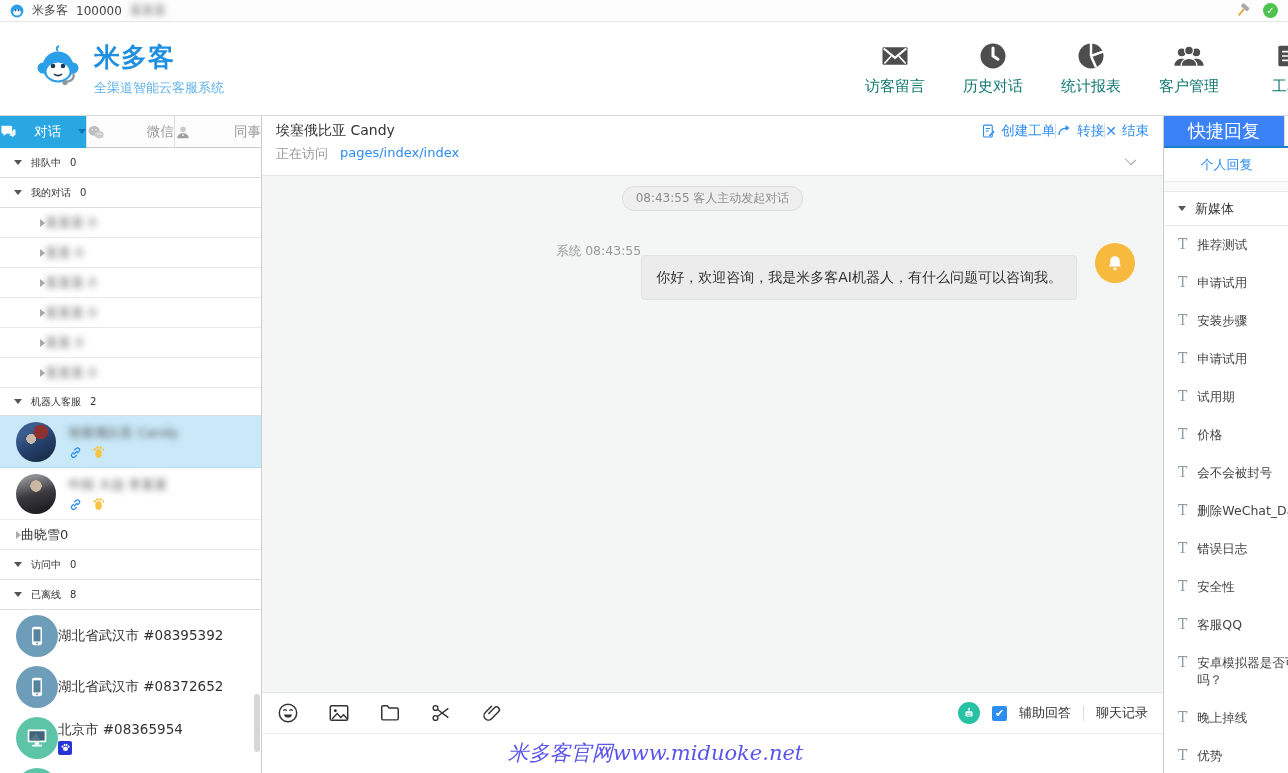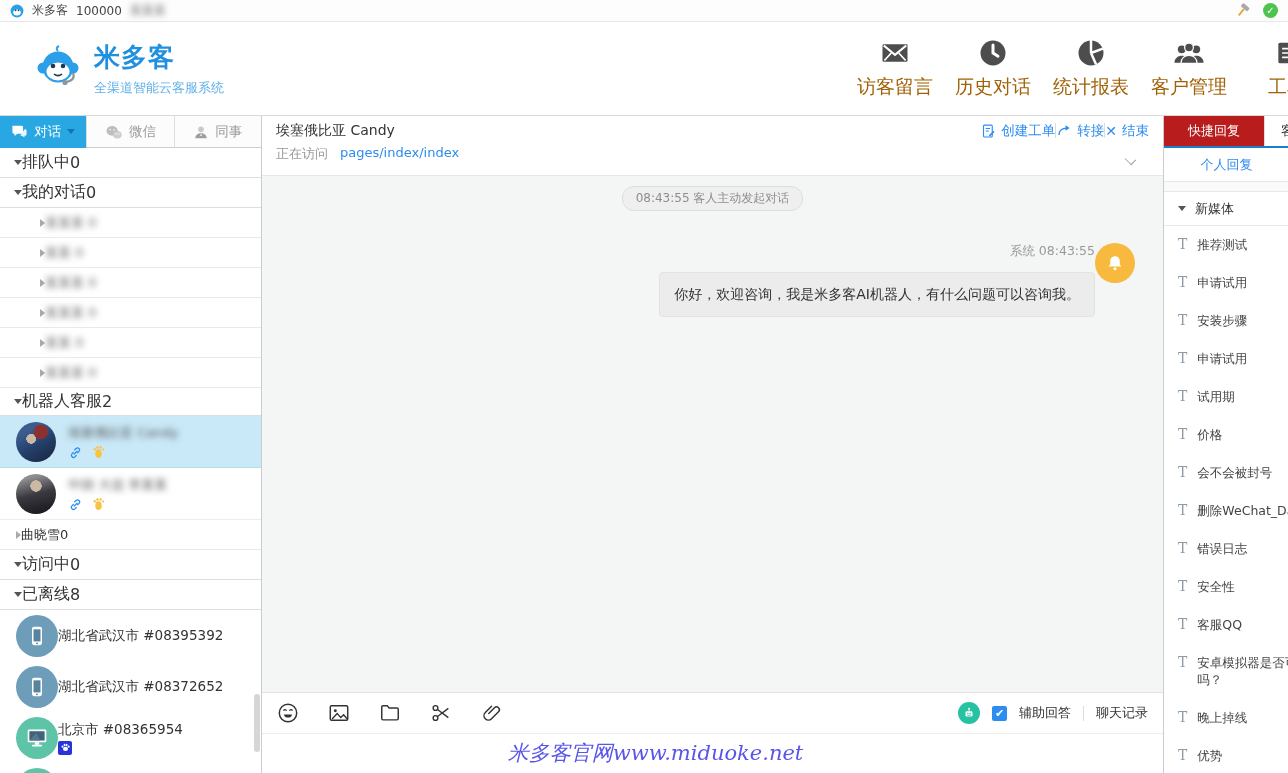--- a/index.html
+++ b/index.html
@@ -12,33 +12,33 @@
   .blur{filter:blur(3px);color:#666}
   .tb-right{margin-left:auto;display:flex;align-items:center;gap:12px}
   .status-dot{width:15px;height:15px;border-radius:50%;background:#4fc34f;color:#fff;font-size:10px;line-height:15px;text-align:center}
   
   .hdr{height:93px;display:flex;align-items:center;justify-content:space-between;padding-left:34px;overflow:hidden;background:#fff}
   .logo-box{display:flex;align-items:center;gap:12px}
   .brand{font-size:26px;font-weight:bold;color:#1f8fe0;letter-spacing:1px}
   .slogan{font-size:13px;color:#5fb1ea;margin-top:4px}
   .nav{display:flex;column-gap:20px;margin-right:-38px}
   .nav-item{width:78px;display:flex;flex-direction:column;align-items:center;gap:6px;cursor:pointer}
-  .nav-item .lbl{font-size:19px;color:#a16207;white-space:nowrap}
+  .nav-item .lbl{font-size:15px;color:#0f766e;white-space:nowrap}
   
   .main{display:flex;height:658px;border-top:1px solid #d9d9d9}
   
   .side{width:262px;border-right:1px solid #ccc;overflow:hidden;position:relative;background:#fff;flex:none}
   .stabs{height:32px;display:flex}
-  .stab{flex:1;display:flex;align-items:center;justify-content:center;gap:6px;background:#fcfcfc;border-right:1px solid #ddd;border-bottom:1px solid #ccc;color:#9a9a9a;font-size:13.5px;cursor:pointer}
+  .stab{flex:1;display:flex;align-items:center;justify-content:space-between;gap:6px;background:#fcfcfc;border-right:1px solid #ddd;border-bottom:1px solid #ccc;color:#9a9a9a;font-size:13.5px;cursor:pointer}
   .stab:last-child{border-right:none}
   .stab.on{background:#29a7e2;color:#fff;border-bottom:1px solid #29a7e2}
   .cdn{width:0;height:0;border-left:4.5px solid transparent;border-right:4.5px solid transparent;border-top:5.5px solid #555}
   .cdn.blue{border-top-color:#1074b5}
   .crt{width:0;height:0;border-top:4.5px solid transparent;border-bottom:4.5px solid transparent;border-left:5.5px solid #aaa}
-  .sec{height:30px;display:flex;align-items:center;padding:0 14px;background:#fff;border-bottom:1px solid #dedede;box-shadow:0 2px 0 #f3f3f3;font-size:16px}
+  .sec{height:30px;display:flex;align-items:center;gap:9px;padding:0 14px;background:#fff;border-bottom:1px solid #dedede;box-shadow:0 2px 0 #f3f3f3;font-size:10px}
   .agent{height:30px;display:flex;align-items:center;padding-left:40px;background:#fff;border-bottom:1px solid #e9e9e9;font-size:13px;cursor:pointer}
   .chat-item{height:52px;display:flex;align-items:center;gap:12px;padding-left:16px;background:#fff;border-bottom:1px solid #ececec;cursor:pointer}
   .chat-item.sel{background:#c9e9f8;border-bottom:1px solid #b5ddf0}
   .av{width:40px;height:40px;border-radius:50%;flex:none;filter:blur(.4px)}
   .av1{background:radial-gradient(circle at 62% 25%,#8c3030 0 18%,transparent 19%),radial-gradient(circle at 38% 42%,#c9b9a6 0 14%,transparent 15%),linear-gradient(150deg,#3b5c8e 25%,#25406b 55%,#17243c)}
   .av2{background:radial-gradient(circle at 50% 30%,#cbb9a4 0 16%,transparent 17%),linear-gradient(165deg,#8d8d90 15%,#3a3a40 50%,#131318)}
   .ci-col{display:flex;flex-direction:column;gap:3px}
   .ci-name{font-size:13px;color:#555}
   .ci-icons{display:flex;align-items:center;gap:9px}
   .off-item{height:51px;display:flex;align-items:center;padding-left:16px;background:#fff}
@@ -55,37 +55,37 @@
   .c-actions{margin-left:auto;display:flex;align-items:center;}
   .c-act{display:flex;align-items:center;gap:5px;color:#2d8cf0;font-size:13.5px;cursor:pointer}
   .vsep{width:1px;height:15px;background:#dcdcdc}
   .c-visit{height:31px;display:flex;align-items:flex-start;padding:0 14px;border-bottom:1px solid #e6e6e6;position:relative}
   .visit-lbl{color:#999;font-size:13px}
   .visit-link{color:#2d8cf0;font-size:13px;margin-left:12px;cursor:pointer}
   .chev{position:absolute;right:28px;top:10px;width:9px;height:9px;border-right:1.5px solid #9a9a9a;border-bottom:1.5px solid #9a9a9a;transform:rotate(45deg) scale(1,.8);cursor:pointer}
   .msgs{flex:1;background:#f4f6f6;overflow:hidden;display:flex;flex-direction:column}
   .pill{align-self:center;margin-top:10px;padding:3px 13px;background:#efefef;border:1px solid #ddd;border-radius:12px;color:#8d8d8d;font-size:12px}
   .msg-row{display:flex;justify-content:flex-end;margin:32px 28px 0 0;align-items:flex-start}
-  .msg-col{display:flex;flex-direction:column;align-items:flex-end;}
+  .msg-col{display:flex;flex-direction:row;margin-right:18px}
   .msg-meta{color:#999;font-size:12.5px}
   .bubble{margin-top:12px;max-width:440px;background:#ececec;border:1px solid #e2e2e2;border-radius:4px;padding:11px 14px;font-size:14px;color:#333;line-height:1.5}
   .bell-av{width:40px;height:40px;border-radius:50%;background:#f7b93e;display:flex;align-items:center;justify-content:center;flex:none}
   .c-toolbar{height:41px;background:#fff;border-top:1px solid #e3e3e3;display:flex;align-items:center;padding:0 15px}
   .t-icons{display:flex;align-items:center;gap:29px}
   .t-right{margin-left:auto;display:flex;align-items:center;gap:12px}
   .robot{width:22px;height:22px;border-radius:50%;background:#26c2a3;display:flex;align-items:center;justify-content:center}
   .cbx{width:15px;height:15px;background:#2d8cf0;border-radius:2px;color:#fff;font-size:11px;line-height:15px;text-align:center;cursor:pointer}
   .t-lbl{font-size:13px;color:#333}
   .c-input{height:40px;background:#fff;border-top:1px solid #ececec;text-align:center;overflow:hidden}
   .wm{display:inline-block;transform:translateX(-57px);font-family:"DejaVu Serif","Liberation Serif",serif;font-style:italic;font-size:21px;color:#5a55ea;line-height:38px}
   
   .qr{width:125px;flex:none;border-left:1px solid #ccc;overflow:hidden;background:#fff}
   .qr-in{width:195px}
   .qr-tabs{height:32px;display:flex;border-bottom:2px solid #1a7ec9}
-  .qr-tab{width:100px;background:#b91c1c;color:#fff;font-size:13px;display:flex;align-items:center;justify-content:center;cursor:pointer}
+  .qr-tab{width:120px;background:#3b82f6;color:#fff;font-size:18px;display:flex;align-items:center;justify-content:center;cursor:pointer}
   .qr-tab2{flex:1;display:flex;align-items:center;padding-left:16px;color:#333;font-size:13px;border-left:1px solid #ddd;cursor:pointer}
   .qr-sub{width:125px;height:34px;display:flex;align-items:center;justify-content:center;color:#2d8cf0;font-size:13px;border-bottom:1px solid #e8e8e8;cursor:pointer}
   .qr-gap{height:9px;background:#fafafa}
   .qr-sec{height:35px;display:flex;align-items:center;gap:9px;padding-left:14px;border-top:1px solid #e8e8e8;border-bottom:1px solid #e8e8e8;font-size:13px}
   .qr-item{display:flex;align-items:flex-start;gap:10px;padding:10px 0 11px 14px;cursor:pointer}
   .qr-T{font-family:"DejaVu Serif","Liberation Serif",serif;font-size:14px;color:#8e9ba6;line-height:16px}
   .qr-lbl{font-size:12.5px;color:#444;line-height:17px;white-space:pre-line;width:152px}
 </style>
 </head>
 <body>

